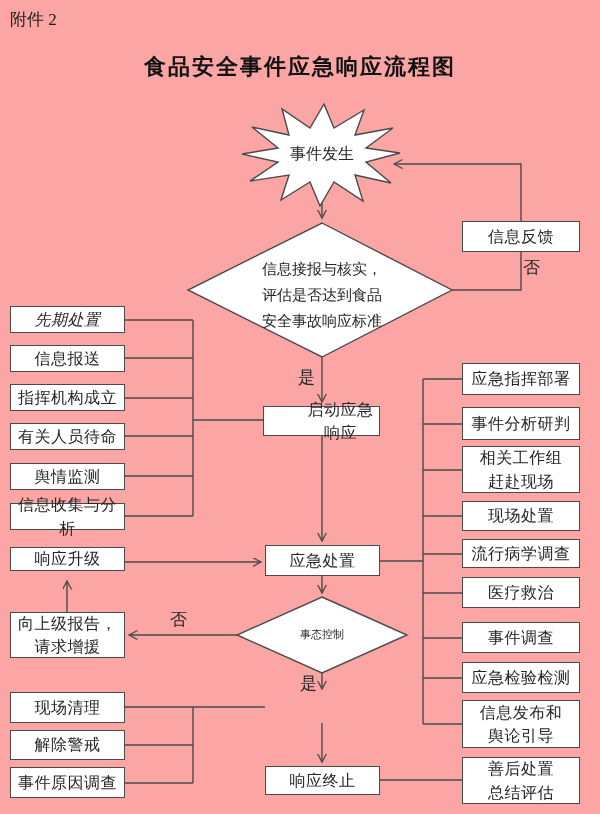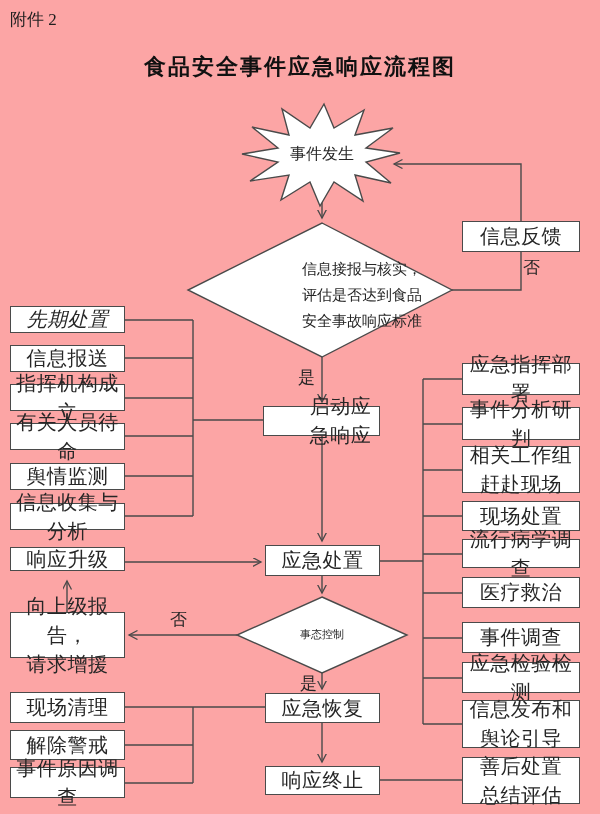--- a/index.html
+++ b/index.html
@@ -4,24 +4,24 @@
 <style>
   html,body{margin:0;padding:0;background:#ffffff;}
   #stage{position:relative;width:600px;height:814px;background:#fca5a5;overflow:hidden;
          font-family:"Liberation Sans","DejaVu Sans",sans-serif;color:#262626;}
   #wires{position:absolute;left:0;top:0;width:600px;height:814px;}
   .attachment{position:absolute;left:10px;top:8px;font:17px "Liberation Serif","DejaVu Serif",serif;color:#1f1f1f;}
   .title{position:absolute;left:0;top:52px;width:600px;text-align:center;
          font:bold 22px "Liberation Serif","DejaVu Serif",serif;letter-spacing:2px;color:#111;}
   .box{position:absolute;box-sizing:border-box;border:1.5px solid #4a4a4a;background:#fff;
        display:flex;align-items:center;justify-content:center;text-align:center;
-       font-size:20px;line-height:1.45;white-space:pre-line;letter-spacing:0.5px;}
+       font-size:16px;line-height:1.45;white-space:pre-line;letter-spacing:0.5px;}
   .freetext{position:absolute;text-align:center;white-space:pre-line;}
   .star-label{left:262px;top:144px;width:120px;font-size:16px;}
-  .assess-text{left:222px;top:256px;width:200px;font-size:15px;line-height:26px;text-align:right;}
+  .assess-text{left:222px;top:256px;width:200px;font-size:15px;line-height:26px;}
   .control-text{left:262px;top:627px;width:120px;font-size:11px;}
   .lbl{position:absolute;font-size:17px;color:#262626;}
   .lbl-yes1{left:298px;top:366px;}
   .lbl-no1{left:523px;top:256px;}
   .lbl-no2{left:170px;top:608px;}
   .lbl-yes2{left:300px;top:672px;}
   
   .lc{left:10px;width:115px;height:27px;}
   .rc{left:462px;width:118px;}
 </style>
@@ -93,21 +93,20 @@
   <div class="freetext control-text">事态控制</div>
 
   <div class="lbl lbl-yes1">是</div>
   <div class="lbl lbl-no1">否</div>
   <div class="lbl lbl-no2">否</div>
   <div class="lbl lbl-yes2">是</div>
 
   <div class="box" style="left:462px;top:221px;width:118px;height:31px;">信息反馈</div>
   <div class="box" style="left:263px;top:406px;width:117px;height:30px;padding-left:38px;">启动应急响应</div>
   <div class="box" style="left:265px;top:545px;width:115px;height:31px;">应急处置</div>
-  <div class="box" style="left:265px;top:693px;width:115px;height:30px;">应急恢复</div>
   <div class="box" style="left:265px;top:766px;width:115px;height:29px;">响应终止</div>
   <div class="box" style="left:10px;top:547px;width:115px;height:24px;">响应升级</div>
   <div class="box" style="left:10px;top:612px;width:115px;height:46px;">向上级报告，
 请求增援</div>
   <div class="box" style="left:462px;top:757px;width:118px;height:47px;">善后处置
 总结评估</div>
 
   <div class="box lc" style="top:306px;font-style:italic;">先期处置</div>
   <div class="box lc" style="top:345px;">信息报送</div>
   <div class="box lc" style="top:384px;">指挥机构成立</div>

